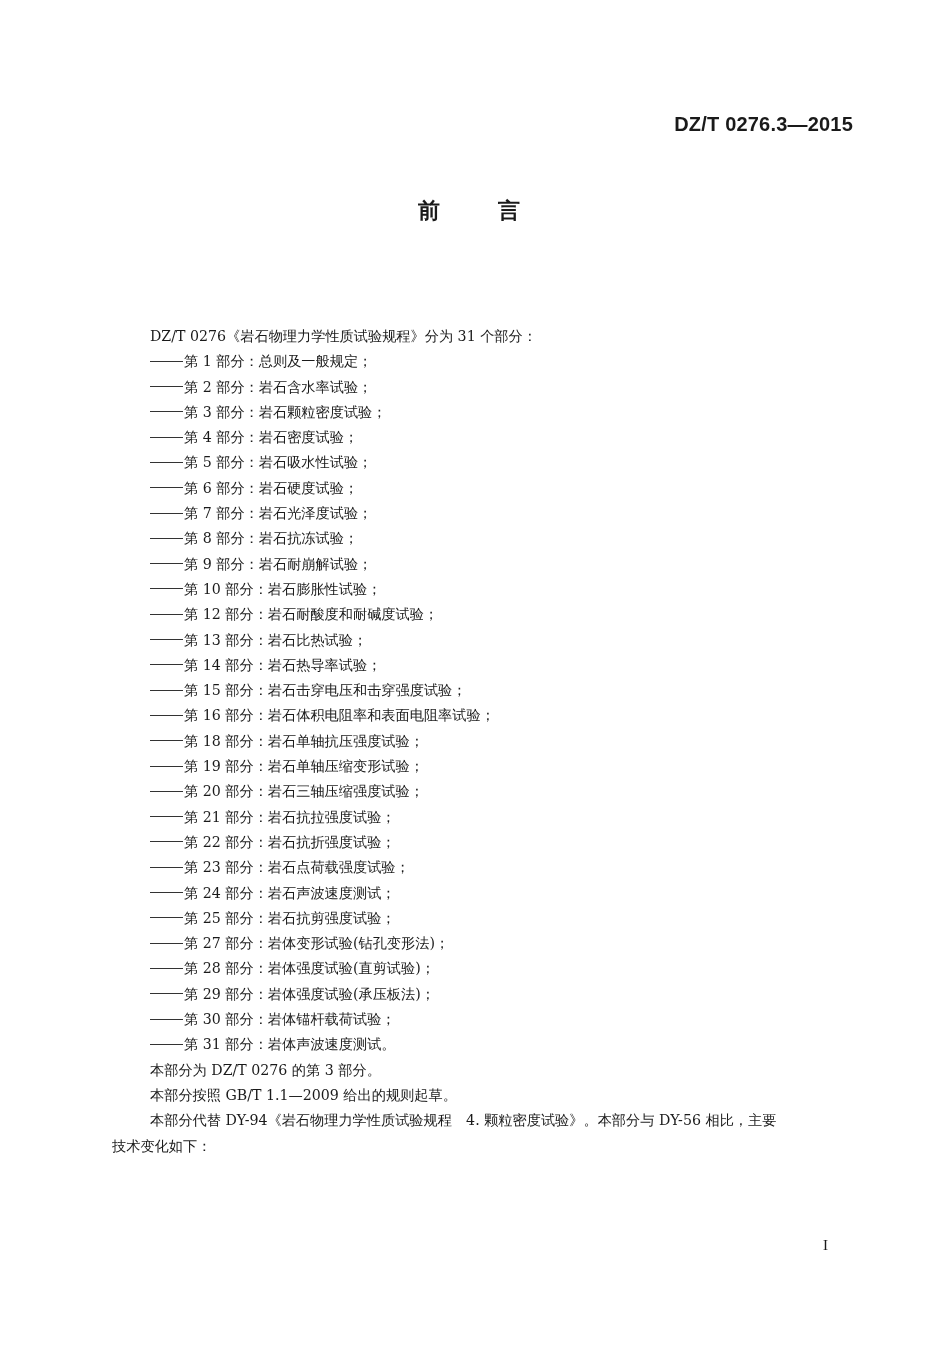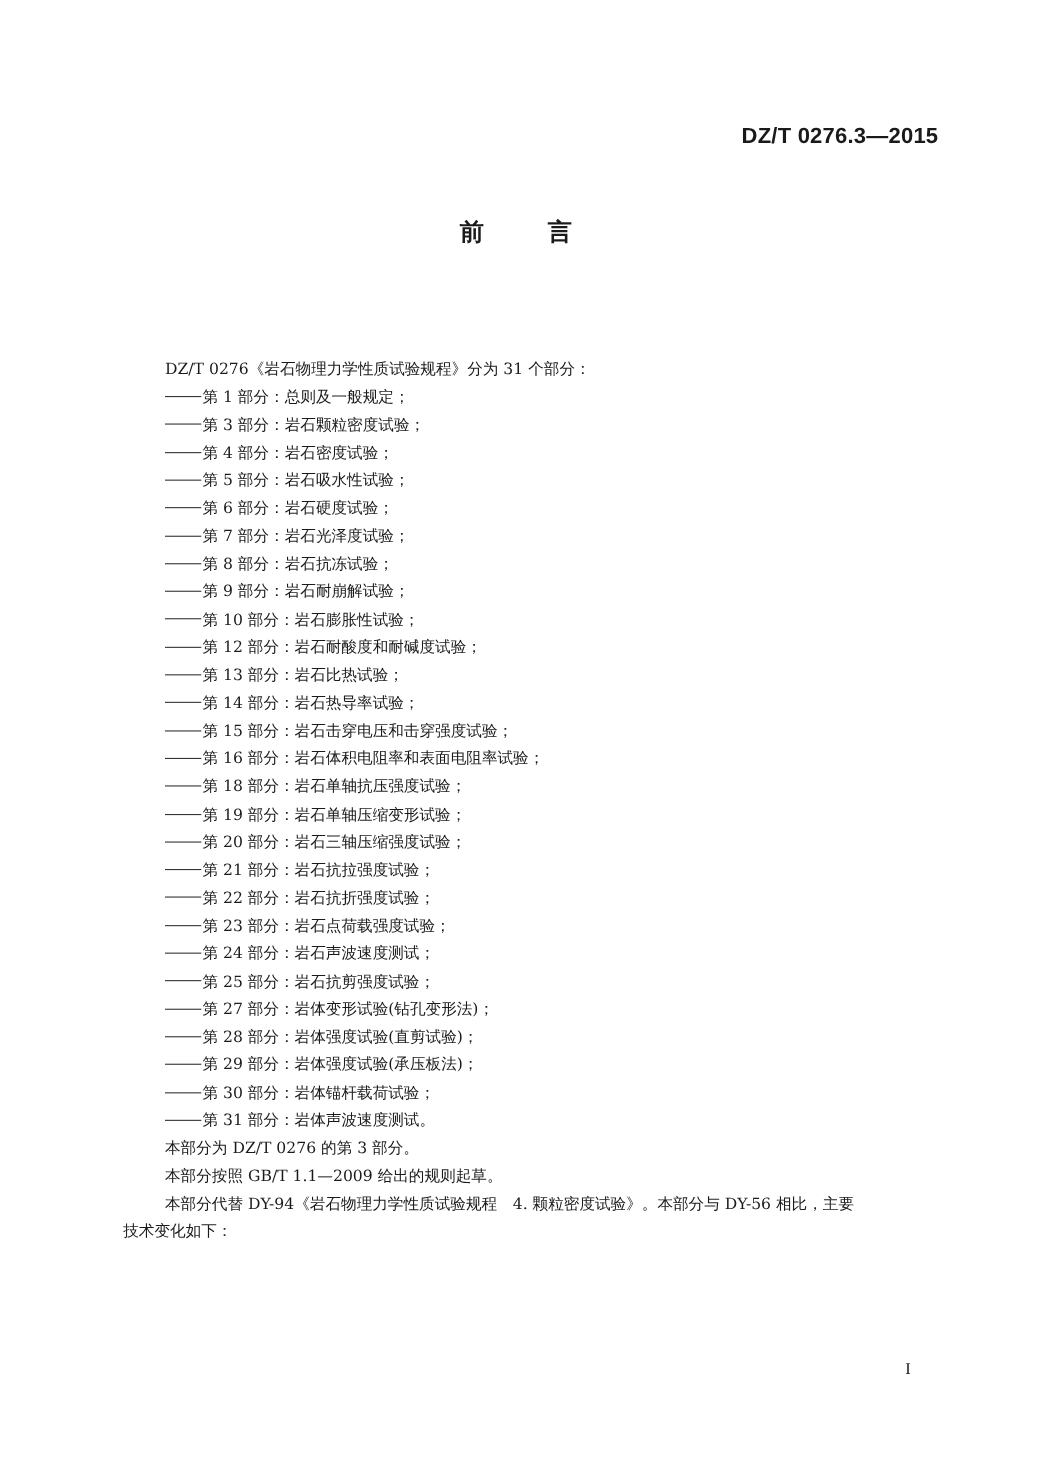--- a/index.html
+++ b/index.html
@@ -42,20 +42,21 @@
 
   <div class="title">
     <span>前</span><span>言</span>
   </div>
 
   <div class="body-text">
     <div class="line indent">DZ/T 0276《岩石物理力学性质试验规程》分为 31 个部分：</div>
 
     <div>
       <div class="line indent part-item"><span class="dash"></span><span>第 1 部分：</span><span>总则及一般规定；</span></div>
+      <div class="line indent part-item"><span class="dash"></span><span>第 2 部分：</span><span>岩石含水率试验；</span></div>
       <div class="line indent part-item"><span class="dash"></span><span>第 3 部分：</span><span>岩石颗粒密度试验；</span></div>
       <div class="line indent part-item"><span class="dash"></span><span>第 4 部分：</span><span>岩石密度试验；</span></div>
       <div class="line indent part-item"><span class="dash"></span><span>第 5 部分：</span><span>岩石吸水性试验；</span></div>
       <div class="line indent part-item"><span class="dash"></span><span>第 6 部分：</span><span>岩石硬度试验；</span></div>
       <div class="line indent part-item"><span class="dash"></span><span>第 7 部分：</span><span>岩石光泽度试验；</span></div>
       <div class="line indent part-item"><span class="dash"></span><span>第 8 部分：</span><span>岩石抗冻试验；</span></div>
       <div class="line indent part-item"><span class="dash"></span><span>第 9 部分：</span><span>岩石耐崩解试验；</span></div>
       <div class="line indent part-item"><span class="dash"></span><span>第 10 部分：</span><span>岩石膨胀性试验；</span></div>
       <div class="line indent part-item"><span class="dash"></span><span>第 12 部分：</span><span>岩石耐酸度和耐碱度试验；</span></div>
       <div class="line indent part-item"><span class="dash"></span><span>第 13 部分：</span><span>岩石比热试验；</span></div>

